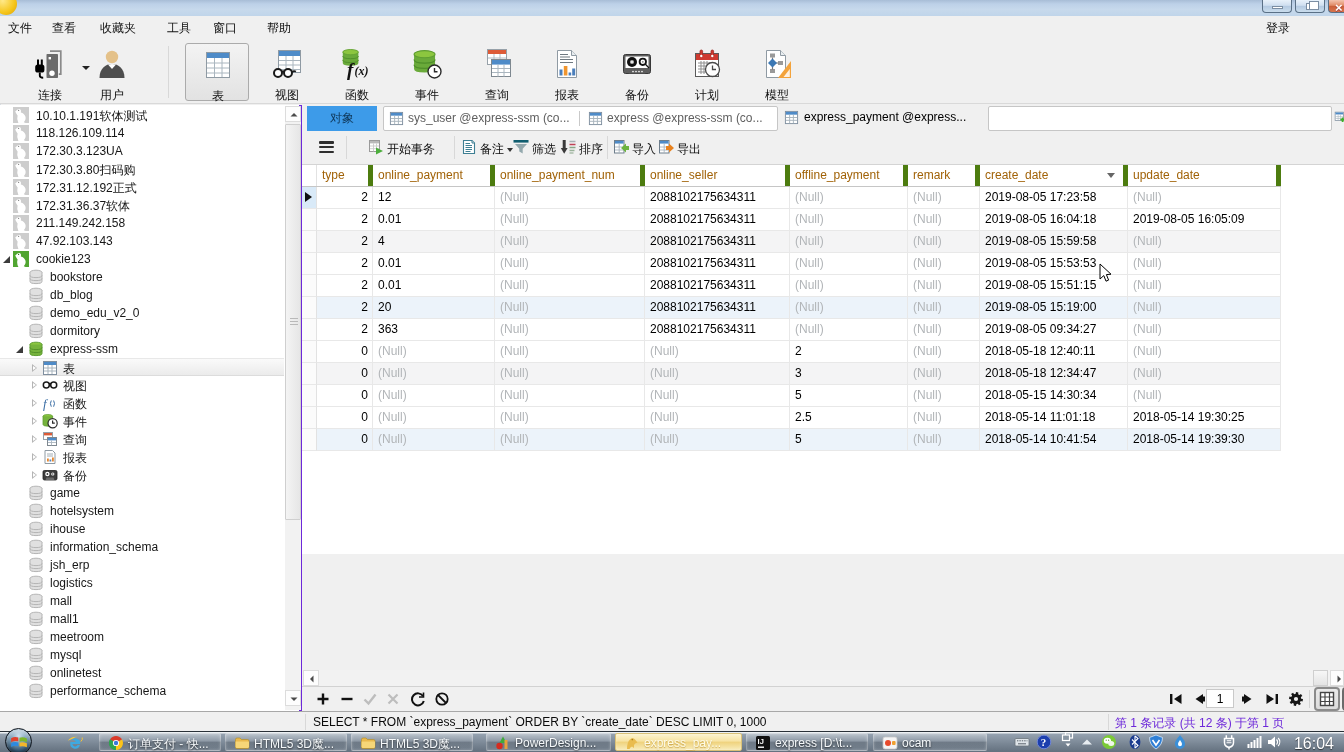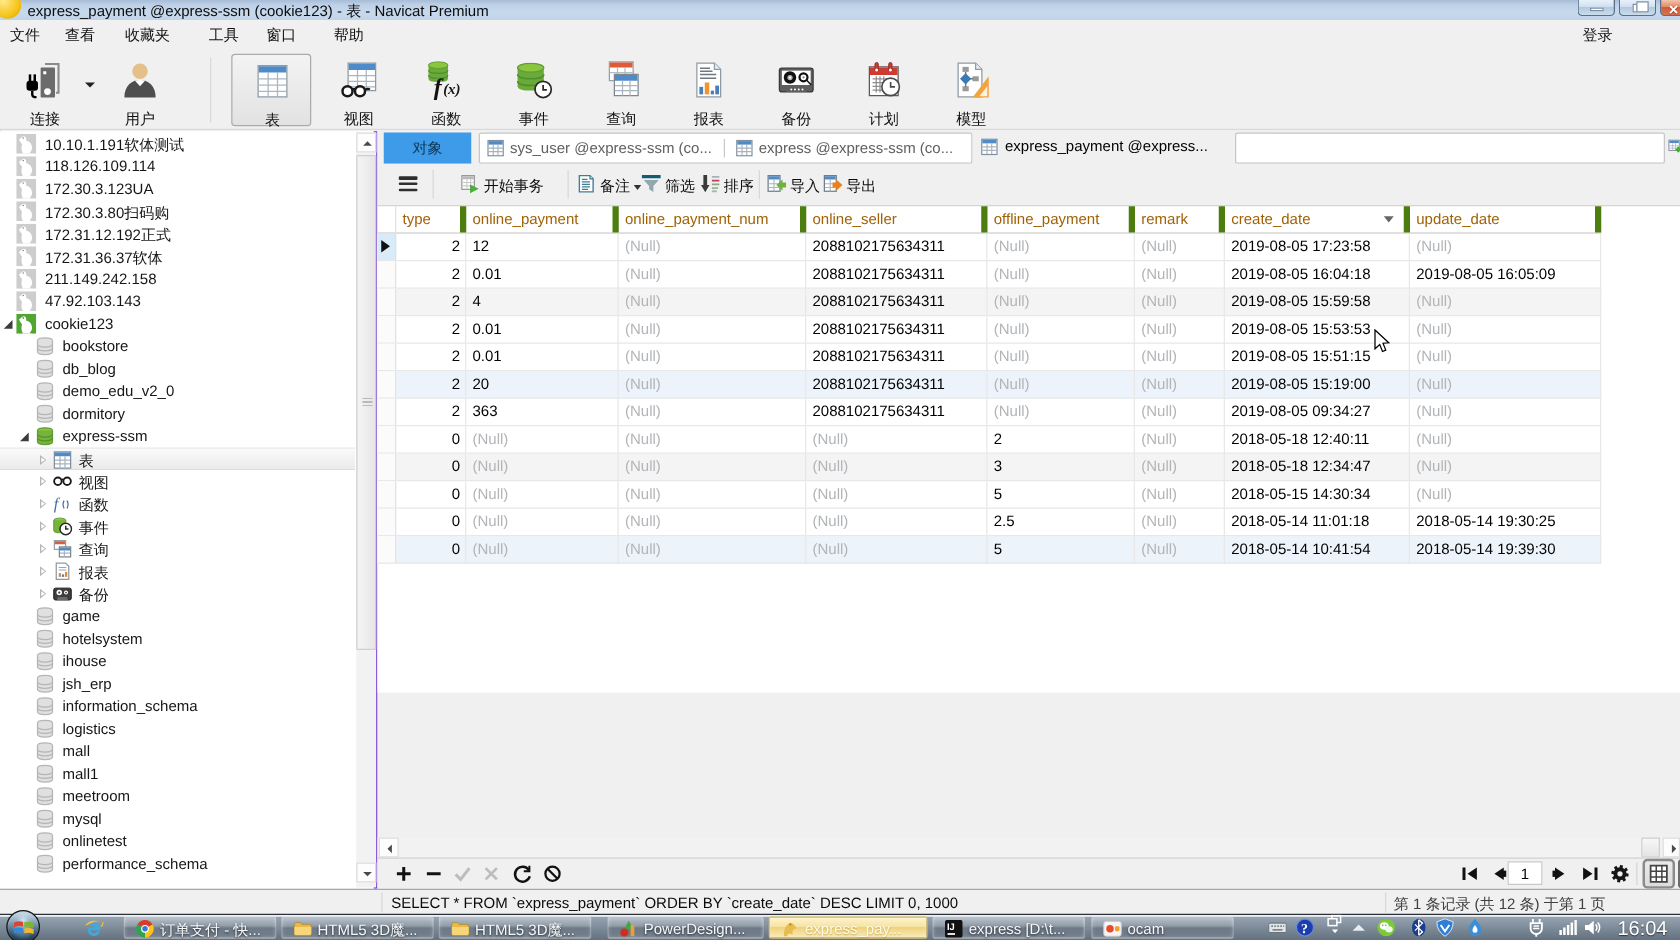--- a/index.html
+++ b/index.html
@@ -37,21 +37,21 @@
 
   
   .toolbar { position:absolute; left:0; top:40px; width:1344px; height:64px; background:#f0f0f0; border-bottom:1px solid #d9d9d9; }
   .tbsep { position:absolute; left:168px; top:6px; width:1px; height:52px; background:#d8d8d8; }
   .tbtn-main { position:absolute; top:3px; width:64px; height:58px; text-align:center; }
   .tbtn-main .bigicon { position:absolute; left:16px; top:5px; width:32px; height:32px; }
   .tbtn-main .blabel { position:absolute; left:0; top:44px; width:64px; font-size:12px; color:#111; }
   .tbtn-main.selected { background:linear-gradient(180deg,#f3f3f3,#e2e2e2); border:1px solid #ababab; border-radius:3px; }
   .tbtn-main .dd { position:absolute; right:-8px; top:23px; width:0; height:0;
     border-left:4px solid transparent; border-right:4px solid transparent; border-top:4px solid #222; }
-  .tbar-items > div:nth-of-type(1){ left:4px; }
+  .tbar-items > div:nth-of-type(1){ left:18px; }
   .tbar-items > div:nth-of-type(2){ left:80px; }
   .tbar-items > div:nth-of-type(3){ left:185px; }
   .tbar-items > div:nth-of-type(4){ left:255px; }
   .tbar-items > div:nth-of-type(5){ left:325px; }
   .tbar-items > div:nth-of-type(6){ left:395px; }
   .tbar-items > div:nth-of-type(7){ left:465px; }
   .tbar-items > div:nth-of-type(8){ left:535px; }
   .tbar-items > div:nth-of-type(9){ left:605px; }
   .tbar-items > div:nth-of-type(10){ left:675px; }
   .tbar-items > div:nth-of-type(11){ left:745px; }
@@ -153,21 +153,21 @@
   .recsep { position:absolute; left:1007px; top:3px; width:1px; height:18px; background:#d4d4d4; }
   .gridviewbtn { position:absolute; left:1012px; top:0; width:26px; height:24px; background:linear-gradient(180deg,#eaeaea,#dcdcdc);
     border:2px solid #8b8b8b; border-radius:4px; }
   .gridviewbtn svg { position:absolute; left:3px; top:2px; }
   .formviewbtn { position:absolute; left:1040px; top:0; width:4px; height:24px; background:#fff; border:2px solid #6b6b6b; border-right:none; border-radius:4px 0 0 4px; }
 
   
   .statusbar { position:absolute; left:0; top:711px; width:1344px; height:21px; background:#f0f0f0; border-top:1px solid #a8a8a8; }
   .statusbar .sdiv { position:absolute; top:2px; width:1px; height:16px; background:#d8d8d8; }
   .statusbar .sql { position:absolute; left:313px; top:3px; color:#0a0a0a; white-space:nowrap; }
-  .statusbar .recinfo { position:absolute; left:1115px; top:3px; color:#404040; white-space:nowrap; }
+  .statusbar .recinfo { position:absolute; left:1115px; top:3px; color:#6d28d9; white-space:nowrap; }
 
   
   .taskbar { position:absolute; left:0; top:731px; width:1344px; height:21px;
     background:linear-gradient(180deg,#2a3138 0,#2a3138 1px,#edf1f4 1px,#edf1f4 2px,#95a2b0 3px,#83909e 45%,#74818f 70%,#64717f 100%); }
   .startorb { position:absolute; left:5px; top:-3px; width:27px; height:27px; border-radius:50%;
     background:radial-gradient(circle at 50% 28%, #cfe2f0 0%, #7397b2 38%, #32536e 68%, #142636 100%);
     border:1px solid #10161d; box-shadow:inset 0 3px 4px rgba(255,255,255,.6), inset 0 -2px 3px rgba(0,0,0,.35); }
   .startorb svg { position:absolute; left:4px; top:4px; }
   .tkbtn { position:absolute; top:2px; height:18px; border-radius:2px;
     border:1px solid rgba(255,255,255,.28);
@@ -612,21 +612,20 @@
   <path d="M1 9 Q4 7.4 7.4 8.4 L7.4 11.8 Q4 10.8 1 12.4 Z" fill="#2e8adf"></path>
   <path d="M8.4 8.7 Q11.5 7.7 15 9.2 L15 12.6 Q11.5 11.2 8.4 12.1 Z" fill="#f3b72b"></path>
 </symbol>
 </defs>
 </svg>
 
 <div class="app">
 
   <div class="titlebar">
     <div class="appicon"></div>
-    <span class="title">express_payment @express-ssm (cookie123) - 表 - Navicat Premium</span>
     <div class="winbtn min">
         <div class="dash"></div>
       </div>
     <div class="winbtn max">
         <div class="rest"></div>
       </div>
     <div class="winbtn close">
         <div class="xx"></div>
       </div>
   </div>
@@ -932,29 +931,29 @@
             <use href="#database-gray-icon"></use>
           </svg>
           <span class="tlabel">ihouse</span>
         </div>
 
         <div class="trow lvl1" data-arrow="none">
           <span class="arrow"></span>
           <svg class="ticon">
             <use href="#database-gray-icon"></use>
           </svg>
+          <span class="tlabel">information_schema</span>
+        </div>
+
+        <div class="trow lvl1" data-arrow="none">
+          <span class="arrow"></span>
+          <svg class="ticon">
+            <use href="#database-gray-icon"></use>
+          </svg>
           <span class="tlabel">jsh_erp</span>
-        </div>
-
-        <div class="trow lvl1" data-arrow="none">
-          <span class="arrow"></span>
-          <svg class="ticon">
-            <use href="#database-gray-icon"></use>
-          </svg>
-          <span class="tlabel">information_schema</span>
         </div>
 
         <div class="trow lvl1" data-arrow="none">
           <span class="arrow"></span>
           <svg class="ticon">
             <use href="#database-gray-icon"></use>
           </svg>
           <span class="tlabel">logistics</span>
         </div>
 

